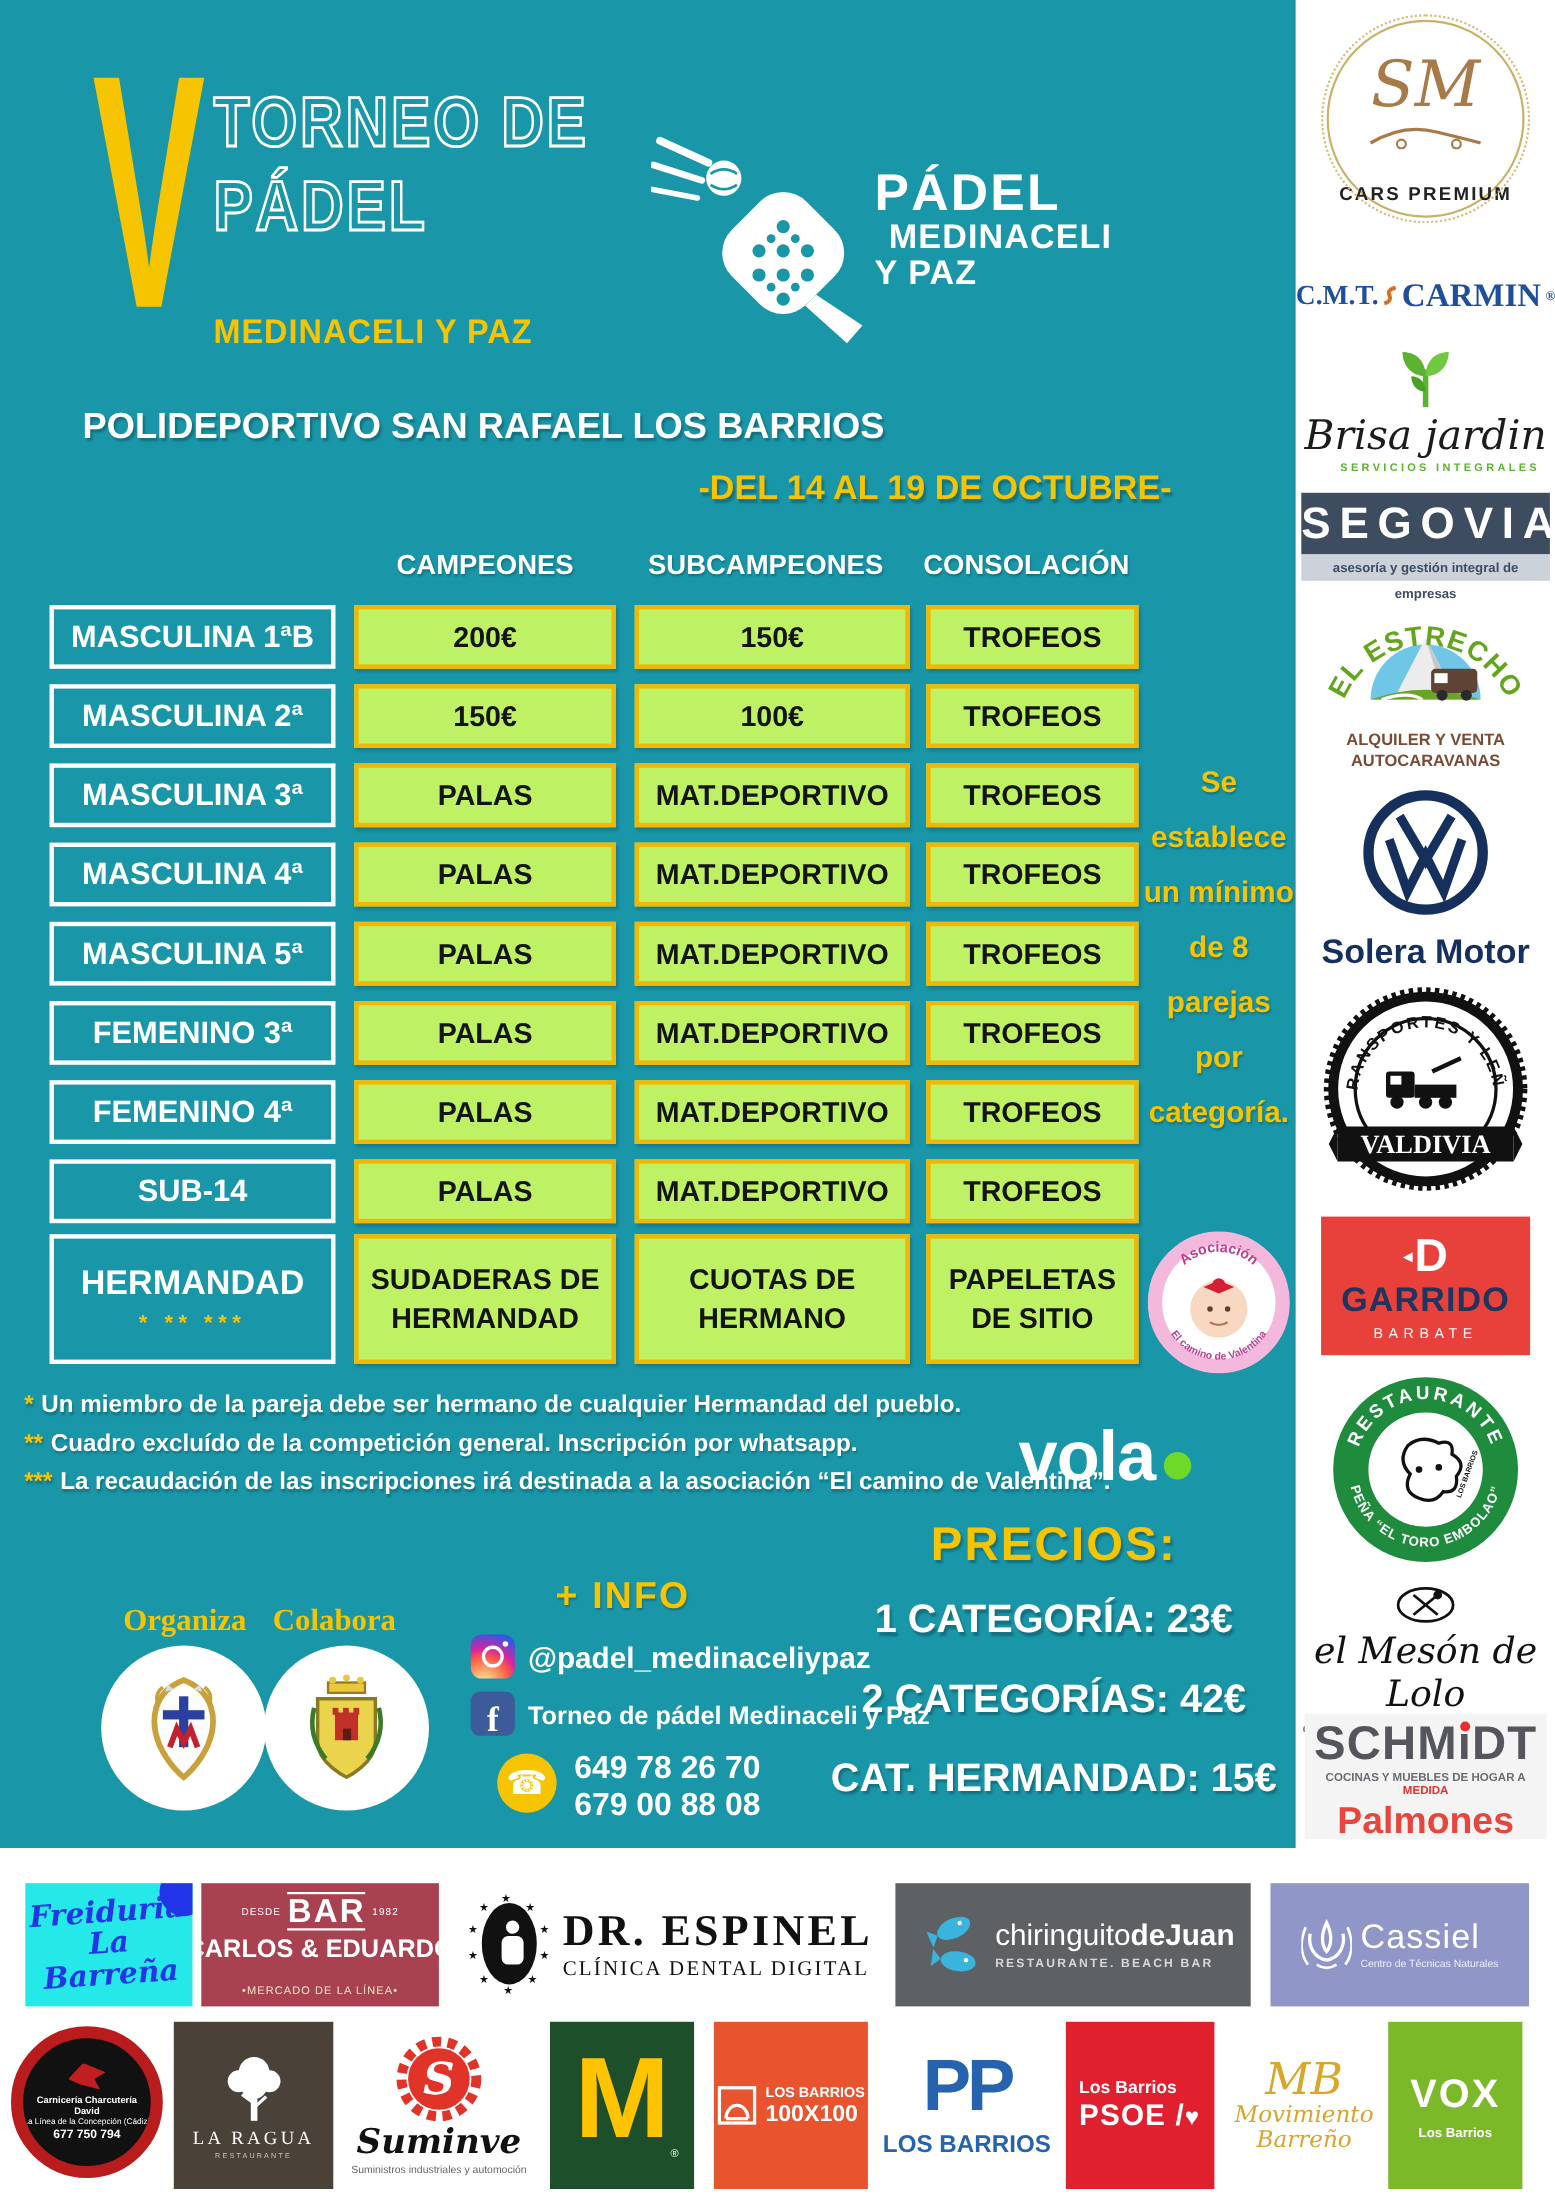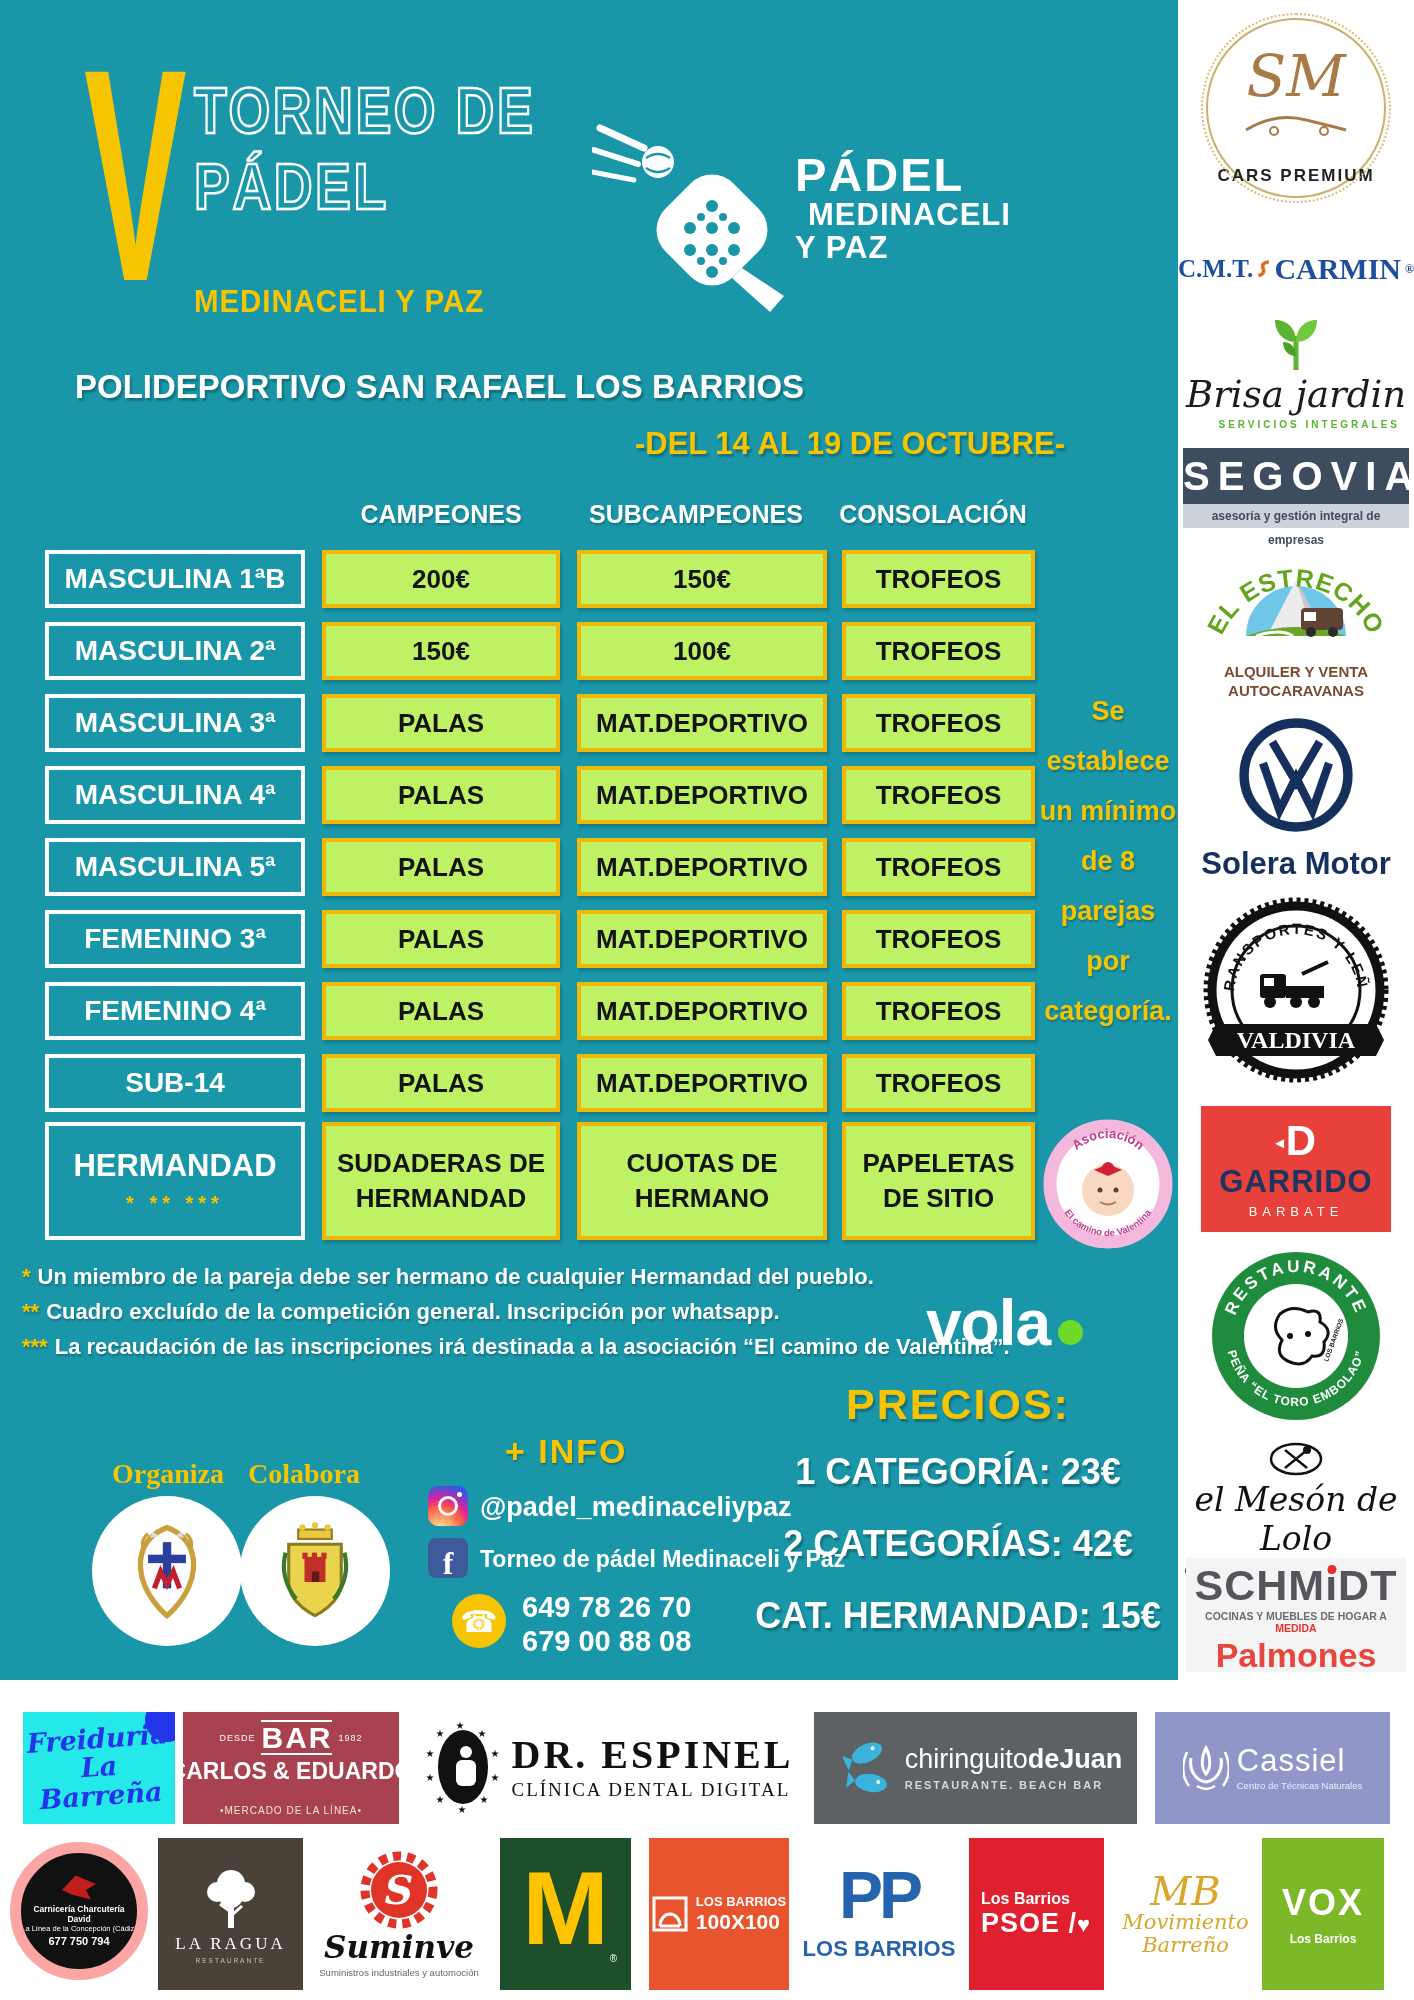--- a/index.html
+++ b/index.html
@@ -137,21 +137,21 @@
   .chiringuito{left:814px;top:1712px;width:323px;height:112px;background:#5d6164;flex-direction:row;gap:10px;color:#fff;padding-left:14px;}
   .chi-txt{text-align:left;}
   .chi-name{font-size:27px;line-height:1;}
   .chi-name b{font-weight:800;}
   .chi-tag{font-size:11px;letter-spacing:2px;color:#d8d8d8;margin-top:6px;font-weight:700;}
   .cassiel{left:1155px;top:1712px;width:235px;height:112px;background:#9196c9;flex-direction:row;gap:8px;color:#fff;}
   .cas-txt{text-align:left;}
   .cas-name{font-size:31px;font-weight:400;letter-spacing:1px;line-height:1;}
   .cas-tag{font-size:9.5px;margin-top:4px;color:#eceefc;}
   .david{left:10px;top:1842px;width:138px;height:138px;border-radius:50%;background:#111;
-        border:11px solid #fca5a5;color:#fff;}
+        border:11px solid #b91c1c;color:#fff;}
   .dav-bird{width:34px;height:24px;background:#c11f1f;clip-path:polygon(0 60%,40% 0,100% 35%,70% 60%,85% 100%,30% 80%);}
   .dav-l1{font-size:8.5px;font-weight:700;margin-top:4px;}
   .dav-l2{font-size:7.5px;}
   .dav-ph{font-size:11px;font-weight:800;margin-top:2px;}
   .ragua{left:158px;top:1838px;width:145px;height:152px;background:#4a4239;color:#fff;}
   .rag-name{font-family:"Liberation Serif",serif;font-size:17px;letter-spacing:3px;margin-top:4px;}
   .rag-sub{font-size:6.5px;letter-spacing:2px;color:#c9c2b8;margin-top:3px;}
   .suminve{left:311px;top:1838px;width:176px;height:152px;background:#fff;}
   .sum-name{font-family:"DejaVu Serif",serif;font-style:italic;font-weight:700;font-size:31px;color:#111;line-height:1;margin-top:2px;}
   .sum-tag{font-size:9.5px;color:#666;margin-top:4px;}

